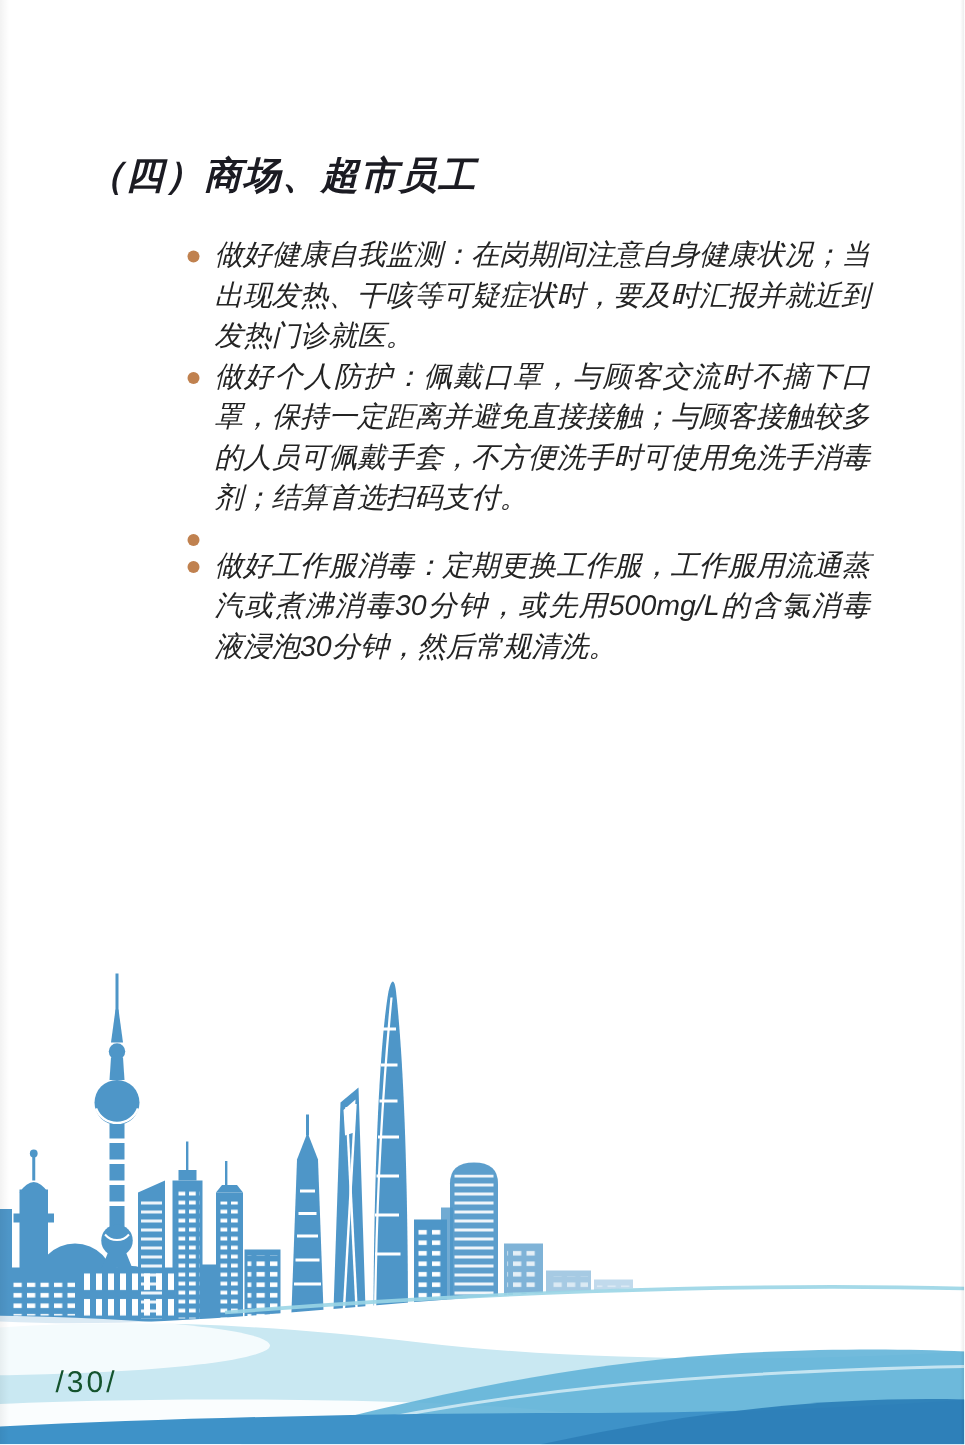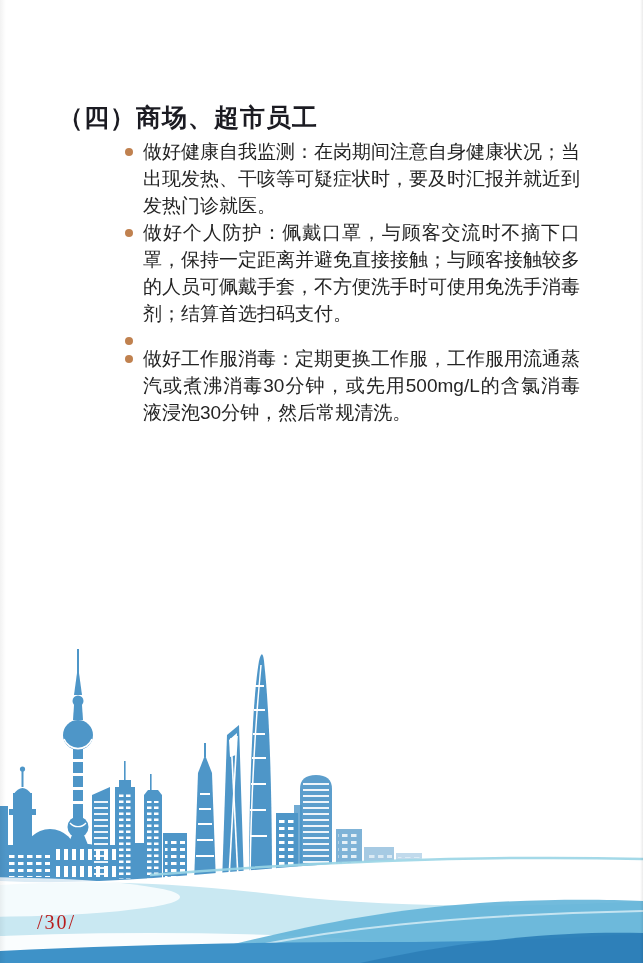--- a/index.html
+++ b/index.html
@@ -4,34 +4,34 @@
 <style>
   * { margin:0; padding:0; box-sizing:border-box; }
   html,body { width:643px; height:963px; background:#fff; }
   body { font-family:"Liberation Sans","DejaVu Sans",sans-serif; }
   .page { position:relative; width:643px; height:963px; background:#ffffff; overflow:hidden; }
   .page::before { content:""; position:absolute; left:0; top:0; bottom:0; width:6px;
     background:linear-gradient(to right, rgba(0,0,0,.05), rgba(0,0,0,0)); z-index:5; }
   .page::after { content:""; position:absolute; right:0; top:0; bottom:0; width:3px;
     background:linear-gradient(to left, rgba(0,0,0,.08), rgba(0,0,0,0)); z-index:5; }
 
-  .content { position:absolute; left:0; top:0; width:627px; padding:101px 0 0 58px; z-index:3; }
+  .content { position:absolute; left:0; top:0; width:627px; padding:101px 0 0 58px; z-index:3;font-style:italic; }
   h1.title { font-size:25px; font-weight:bold; color:#1b1b22; line-height:32px; letter-spacing:1px; }
 
-  ul.points { list-style:none; margin-top:5px; }
+  ul.points { list-style:none; margin-top:24px; }
   ul.points li { display:flex; align-items:flex-start; }
   .dot { flex:0 0 8px; width:8px; height:8px; border-radius:50%; background:#c0814f; margin:10px 10px 0 67px; }
   .ptxt { width:437px; font-size:19px; line-height:27px; color:#242424; text-align:justify;
           text-justify:inter-ideograph; letter-spacing:0; }
 
   .skyline { position:absolute; left:0; top:643px; width:643px; height:240px; z-index:1; }
   .waves   { position:absolute; left:0; top:845px; width:643px; height:118px; z-index:2; }
 
   .pagenum { position:absolute; left:37px; top:911px; z-index:4; font-size:20px;
-             color:#b91c1c; letter-spacing:2px; font-family:Liberation Serif, serif; }
+             color:#14532d; letter-spacing:2px; font-family:Liberation Sans, sans-serif; }
 </style>
 </head>
 <body>
 
 <div class="page">
 
   <div class="content">
     <h1 class="title">（四）商场、超市员工</h1>
     <ul class="points">
       <li>

